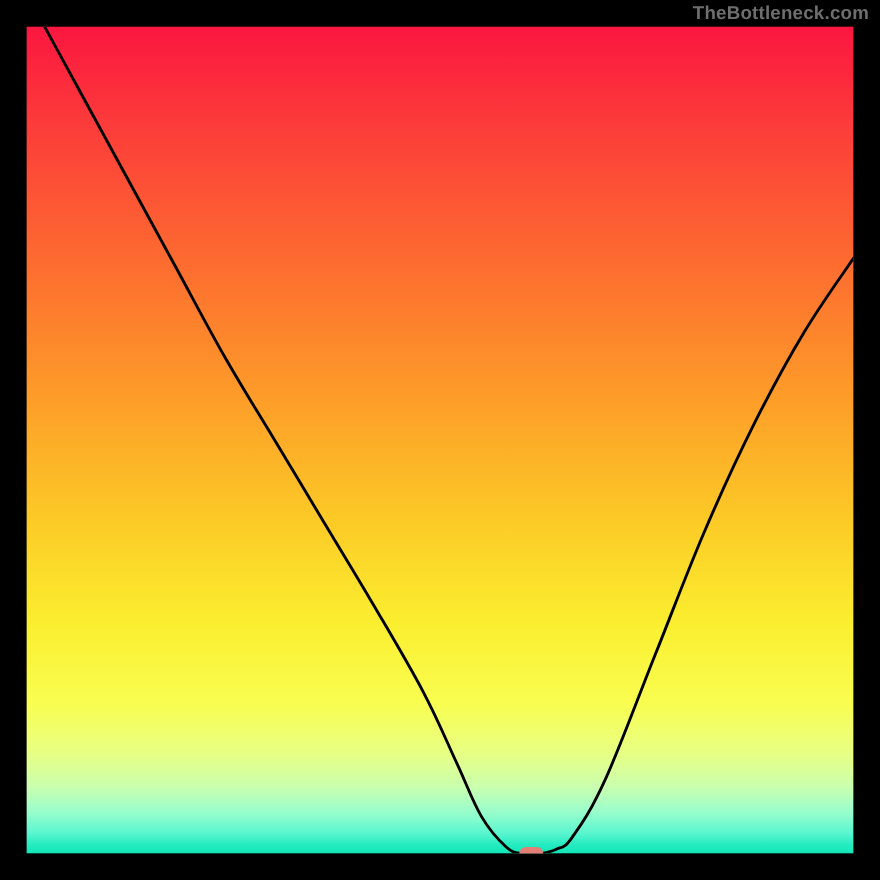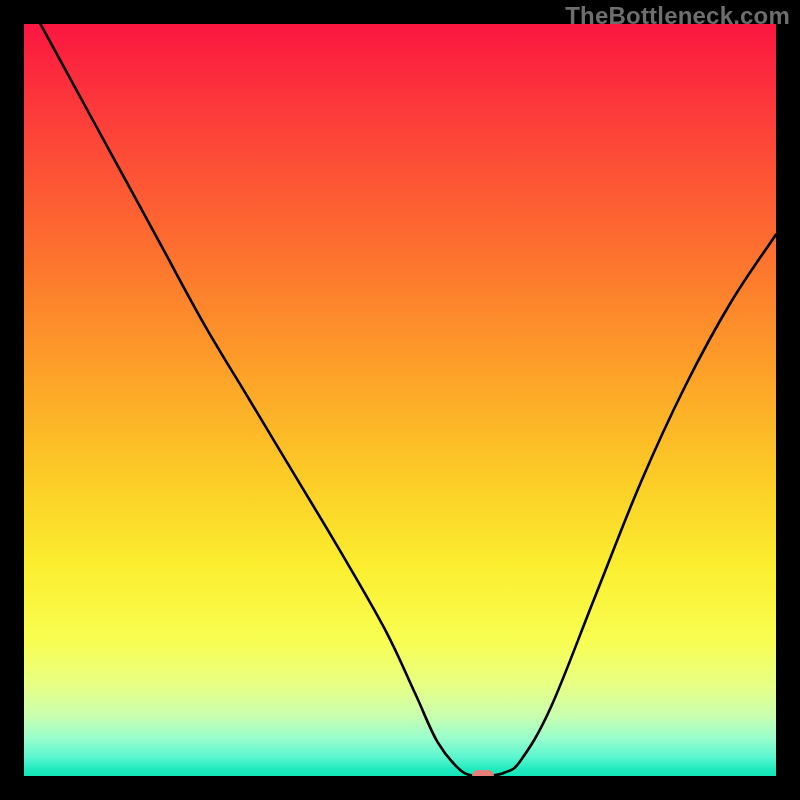--- a/index.html
+++ b/index.html
@@ -61,21 +61,21 @@
     width: 22px;
     height: 12px;
     border-radius: 6px;
     background: #e37f77;
     transform: translate(-50%, -50%);
   }
   .watermark {
     position: absolute;
     top: 2px;
     right: 10px;
-    font-size: 24px;
+    font-size: 17px;
     font-weight: 600;
     color: #6e6e6e;
     letter-spacing: 0.2px;
   }
 </style>
 </head>
 <body>
 
 <div class="frame">
 

